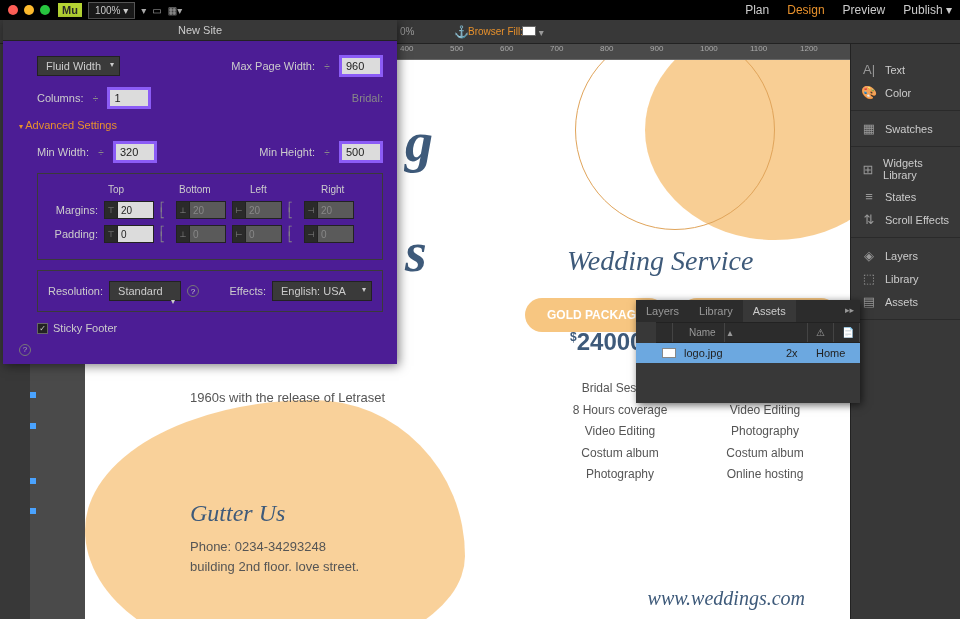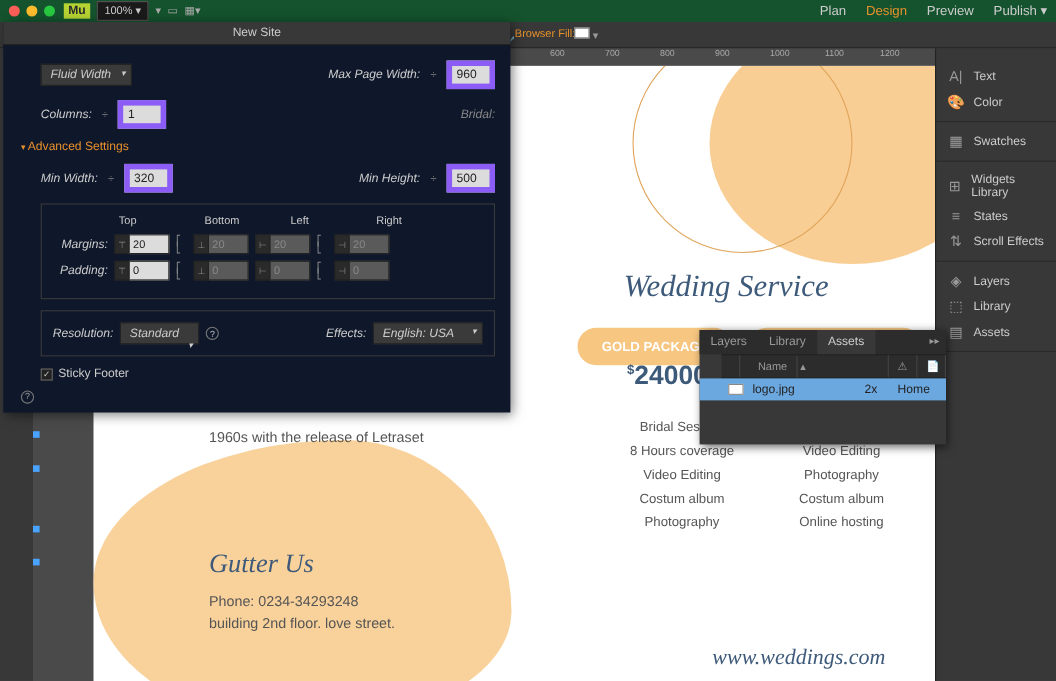--- a/index.html
+++ b/index.html
@@ -1,19 +1,19 @@
 <!DOCTYPE html>
 <html><head>
 <meta charset="utf-8">
 <style>
 * { margin: 0; padding: 0; box-sizing: border-box; font-family: "Segoe UI", Arial, sans-serif; }
 body { width: 960px; height: 619px; background: #4a4a4a; overflow: hidden; position: relative; }
 
 
-.titlebar { height: 20px; background: #14532d; display: flex; align-items: center; padding: 0 8px; }
+.titlebar { height: 20px; background: #000000; display: flex; align-items: center; padding: 0 8px; }
 .traffic { display: flex; gap: 6px; }
 .traffic-dot { width: 10px; height: 10px; border-radius: 50%; }
 .td-red { background: #ff5f57; } .td-yellow { background: #febc2e; } .td-green { background: #28c840; }
 .mu-logo { margin-left: 8px; background: #b5d433; color: #2a2a2a; font-weight: bold; padding: 1px 4px; font-size: 11px; }
 .zoom-box { margin-left: 6px; background: #1a1a1a; color: #ccc; font-size: 10px; padding: 2px 6px; border: 1px solid #555; }
 .tb-btn { margin-left: 6px; color: #aaa; font-size: 10px; }
 .top-nav { margin-left: auto; display: flex; gap: 18px; font-size: 12px; }
 .top-nav span { color: #ccc; cursor: pointer; }
 .top-nav .active { color: #e8912c; }
 
@@ -51,28 +51,28 @@
 .script-letter { position: absolute; left: 320px; top: 60px; font-family: cursive; color: #3e5a7a; font-size: 56px; font-style: italic; font-weight: bold; }
 .guide-blue { position: absolute; left: 0; width: 6px; height: 6px; background: #4aa3ff; }
 
 
 .right-panels { position: absolute; right: 0; top: 44px; width: 110px; bottom: 0; background: #383838; border-left: 1px solid #222; padding: 8px 0; }
 .panel-group { border-bottom: 1px solid #2a2a2a; padding: 6px 0; }
 .panel-item { display: flex; align-items: center; gap: 8px; padding: 4px 10px; color: #ccc; font-size: 11px; cursor: pointer; }
 .panel-icon { width: 16px; text-align: center; color: #999; font-size: 13px; }
 
 
-.dialog { position: absolute; left: 3px; top: 20px; width: 461px; background: #0f172a; color: #ccc; font-size: 11px; box-shadow: 2px 2px 10px rgba(0,0,0,0.5); }
+.dialog { position: absolute; left: 3px; top: 20px; width: 394px; background: #4c1d95; color: #ccc; font-size: 11px; box-shadow: 2px 2px 10px rgba(0,0,0,0.5); }
 .dlg-title { background: #383838; text-align: center; padding: 4px; color: #ccc; font-size: 11px; border-bottom: 1px solid #222; }
 .dlg-body { padding: 14px 14px 8px 34px; }
 .dlg-row { display: flex; align-items: center; margin-bottom: 10px; }
-.dlg-label { color: #ccc; font-size: 11px; font-style: italic; }
-.select-box { background: #3a3a3a; border: 1px solid #222; padding: 3px 18px 3px 8px; color: #ccc; font-size: 11px; position: relative; font-style: italic; }
+.dlg-label { color: #ccc; font-size: 11px; }
+.select-box { background: #3a3a3a; border: 1px solid #222; padding: 3px 18px 3px 8px; color: #ccc; font-size: 11px; position: relative; }
 .select-box::after { content: "▾"; position: absolute; right: 5px; font-size: 8px; }
-.num-input { background: #dcdcdc; color: #222; border: 5px solid #8b5cf6; padding: 2px 4px; width: 44px; font-size: 11px; }
+.num-input { background: #dcdcdc; color: #222; border: 3px solid #8b5cf6; padding: 2px 4px; width: 44px; font-size: 11px; }
 .num-link { width: 12px; display: inline-flex; justify-content: center; color: #888; font-size: 10px; }
 .section-label { color: #e8912c; font-size: 11px; margin: 10px 0 10px -18px; }
 .section-label::before { content: "▾ "; font-size: 8px; }
 .inner-box { border: 1px solid #3a3a3a; padding: 10px; margin-bottom: 10px; }
 .col-headers { display: flex; gap: 20px; margin-left: 60px; margin-bottom: 6px; font-size: 10px; color: #ccc; }
 .col-headers span { width: 58px; text-align: left; }
 .margin-row { display: flex; align-items: center; gap: 6px; margin-bottom: 6px; }
 .margin-row .dlg-label { width: 50px; text-align: right; }
 .mini-input { display: flex; align-items: center; }
 .mini-input .icon-cell { width: 14px; height: 18px; background: #2a2a2a; border: 1px solid #222; display: flex; align-items: center; justify-content: center; font-size: 8px; color: #888; }

